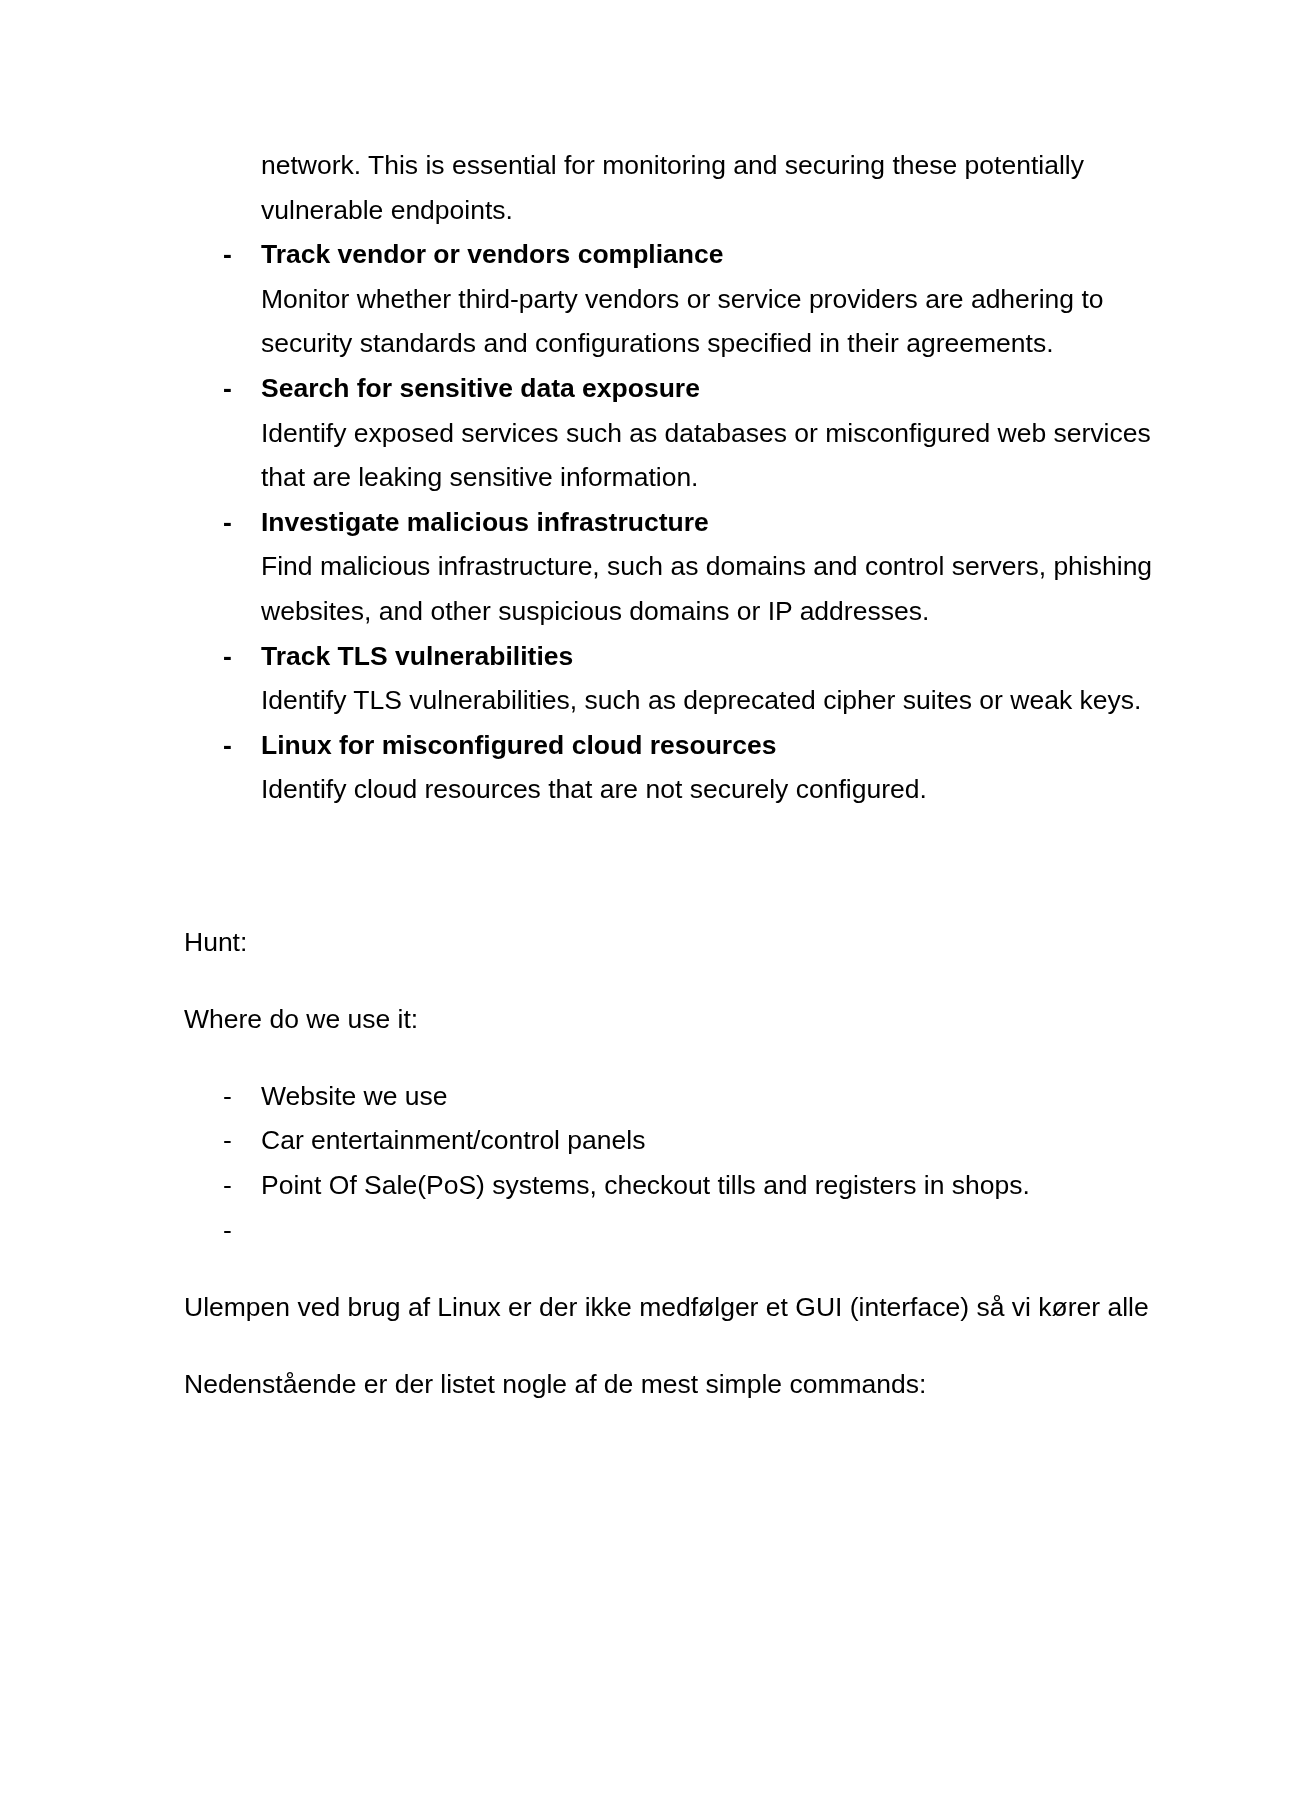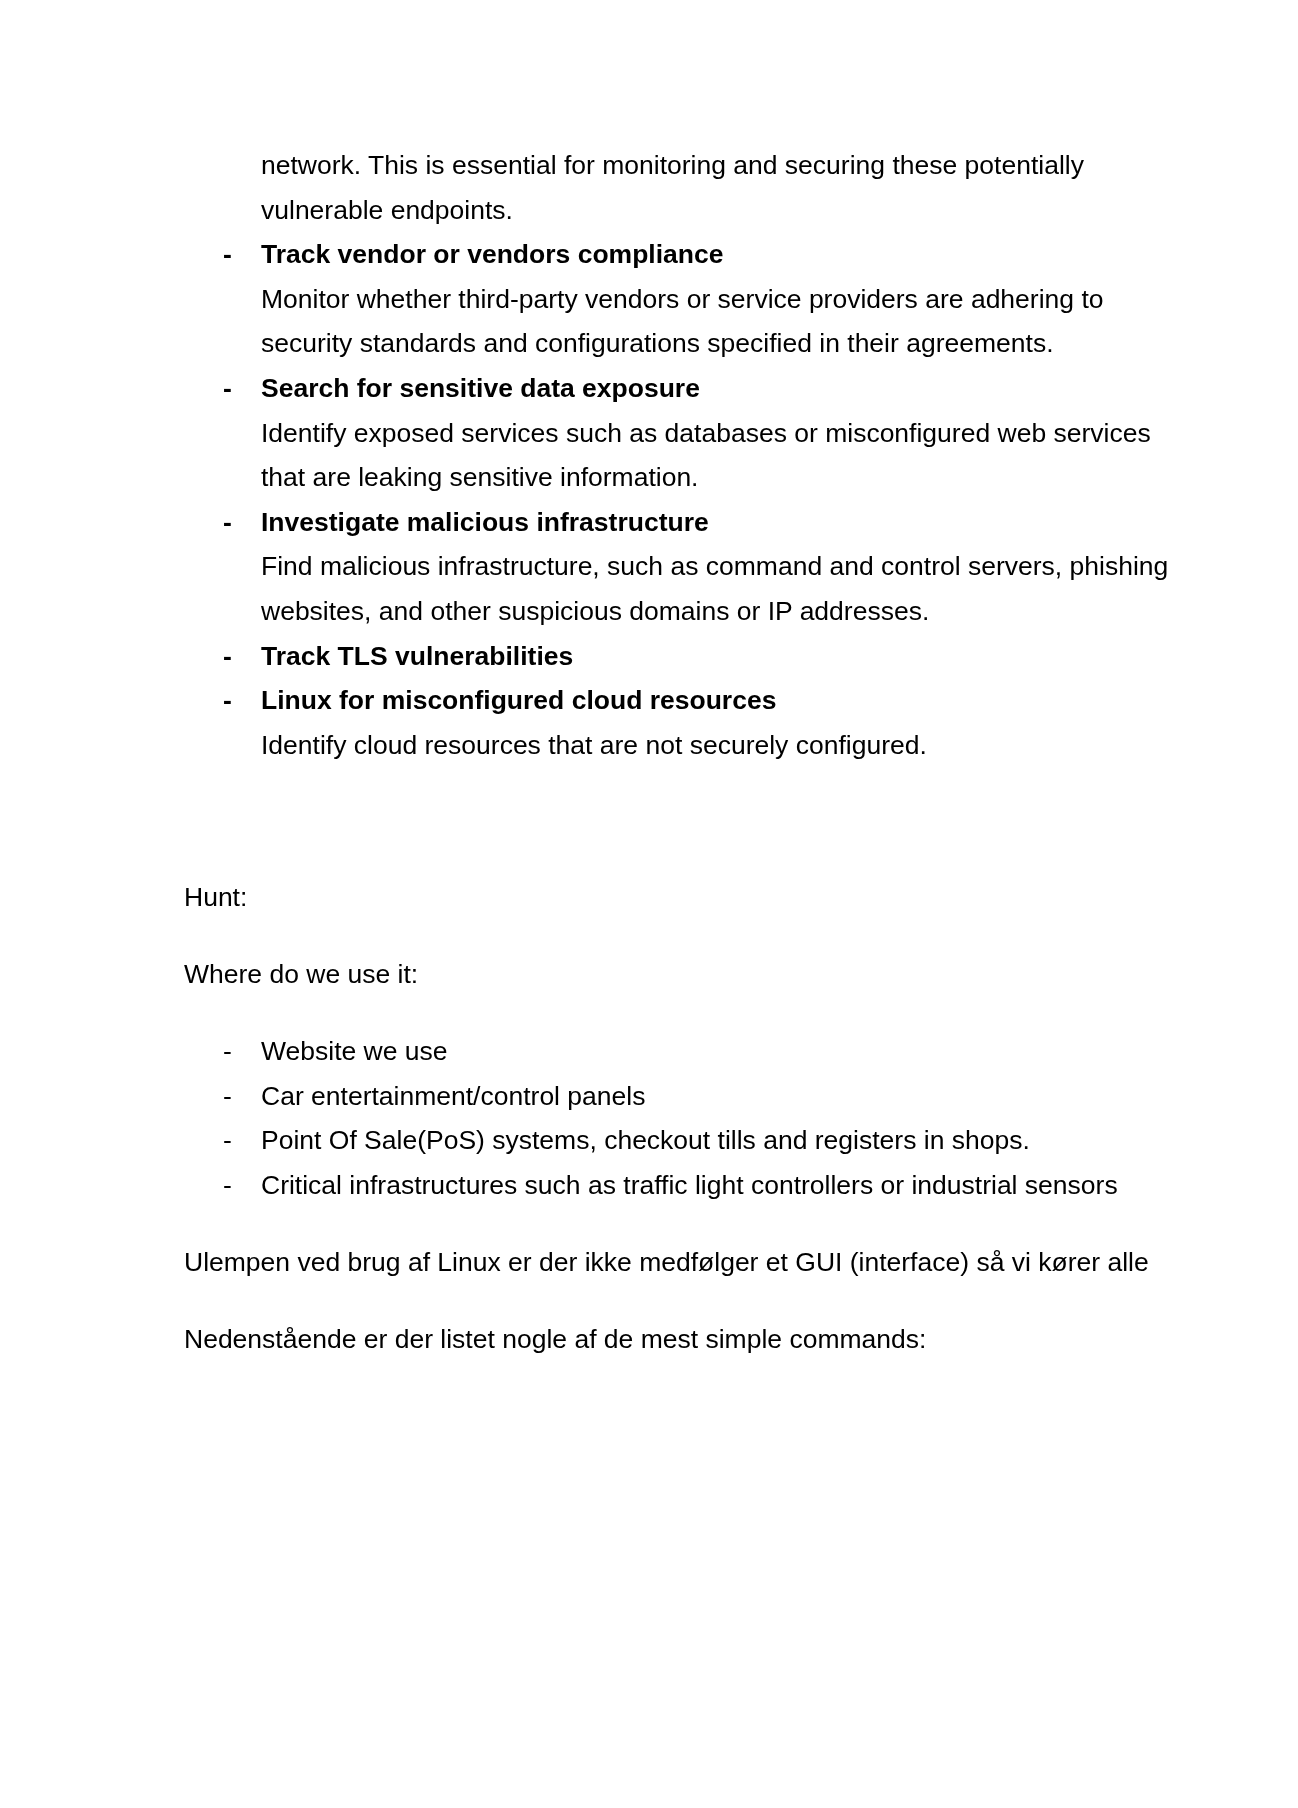--- a/index.html
+++ b/index.html
@@ -79,27 +79,28 @@
         <span class="dash">-</span>
         <span>Search for sensitive data exposure</span>
       </div>
       <div class="line indent">Identify exposed services such as databases or misconfigured web services</div>
       <div class="line indent">that are leaking sensitive information.</div>
 
       <div class="line bullet bold">
         <span class="dash">-</span>
         <span>Investigate malicious infrastructure</span>
       </div>
-      <div class="line indent">Find malicious infrastructure, such as command and control servers, phishing</div>
+      <div class="line indent">Find malicious infrastructure, such as domains and control servers, phishing</div>
       <div class="line indent">websites, and other suspicious domains or IP addresses.</div>
 
       <div class="line bullet bold">
         <span class="dash">-</span>
         <span>Track TLS vulnerabilities</span>
       </div>
+      <div class="line indent">Identify TLS vulnerabilities, such as deprecated cipher suites or weak keys.</div>
 
       <div class="line bullet bold">
         <span class="dash">-</span>
         <span>Linux for misconfigured cloud resources</span>
       </div>
       <div class="line indent">Identify cloud resources that are not securely configured.</div>
     </div>
 
     <div class="gap-large"></div>
 
@@ -116,21 +117,20 @@
       <div class="line bullet">
         <span class="dash">-</span>
         <span>Car entertainment/control panels</span>
       </div>
       <div class="line bullet">
         <span class="dash">-</span>
         <span>Point Of Sale(PoS) systems, checkout tills and registers in shops.</span>
       </div>
       <div class="line bullet">
         <span class="dash">-</span>
-        <span>Critical infrastructures such as traffic light controllers or industrial sensors</span>
       </div>
     </div>
 
     <div class="gap-para"></div>
 
     <div class="line">Ulempen ved brug af Linux er der ikke medfølger et GUI (interface) så vi kører alle</div>
 
     <div class="gap-para"></div>
 
     <div class="line">Nedenstående er der listet nogle af de mest simple commands:</div>

